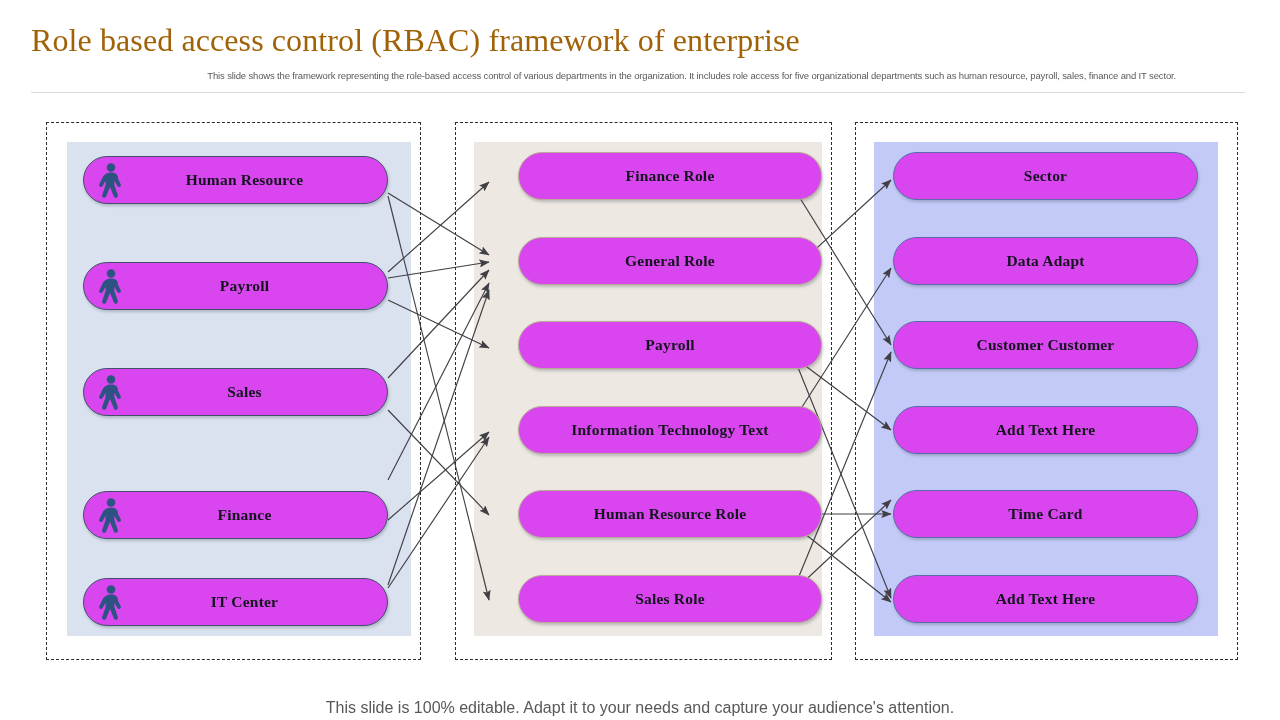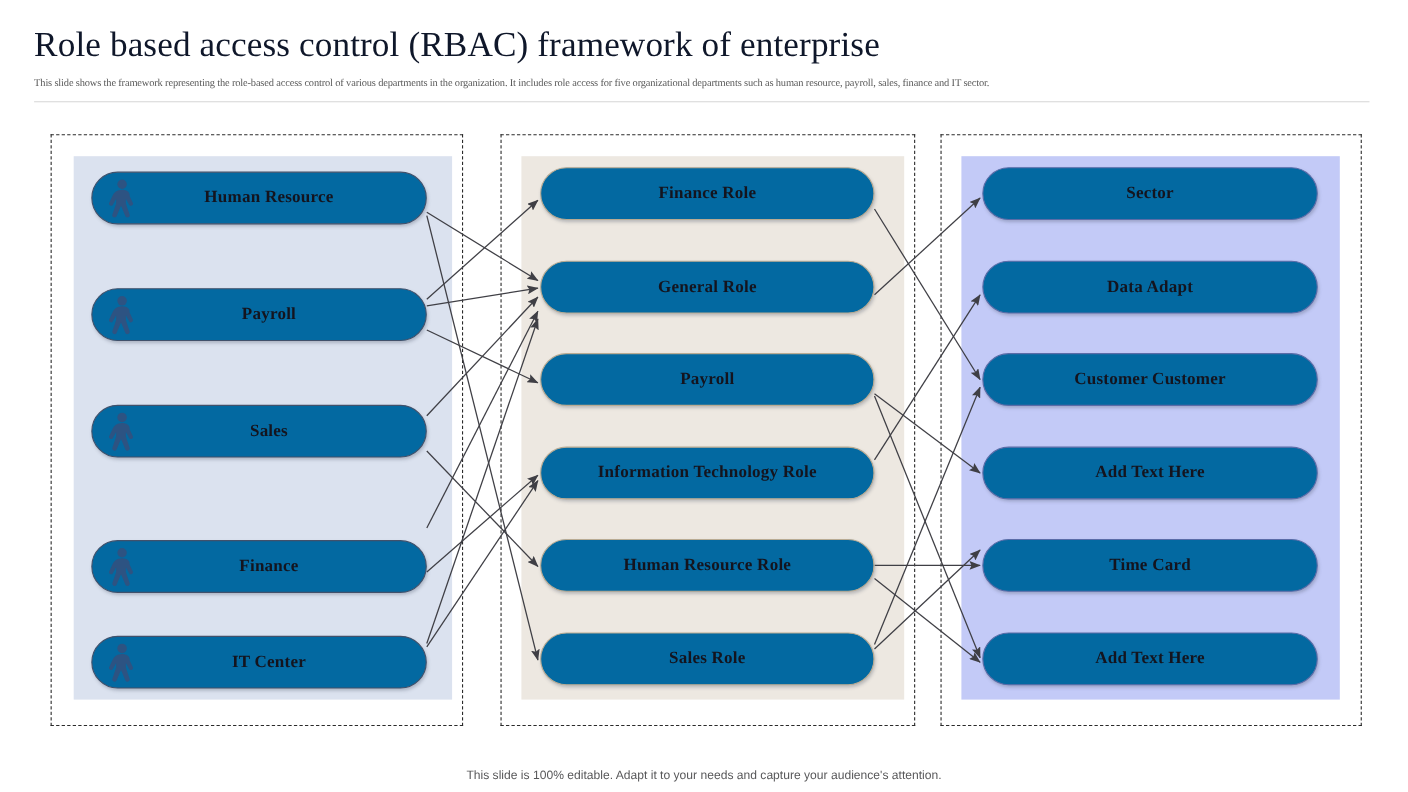--- a/index.html
+++ b/index.html
@@ -16,53 +16,54 @@
   }
 
   
   #slide-title {
     position: absolute;
     left: 31px;
     top: 22px;
     font-family: "Liberation Serif", serif;
     font-size: 32px;
     font-weight: 400;
-    color: #0f172a;
+    color: #a16207;
     letter-spacing: 0.1px;
     white-space: nowrap;
   }
   #slide-subtitle {
     position: absolute;
     left: 31px;
     top: 70px;
     width: 1145px;
-    font-family: Liberation Serif, serif;
+    font-family: Liberation Sans, sans-serif;
     font-size: 9.5px;
     line-height: 12px;
     color: #5a5a5a;
     letter-spacing: -0.15px;
+    text-align: right;
   }
   #header-rule {
     position: absolute;
     left: 31px;
     top: 92px;
     width: 1214px;
     height: 1px;
     background: #d9d9d9;
   }
 
   
   #slide-footer {
     position: absolute;
     left: 0;
     top: 699px;
     width: 1280px;
     text-align: center;
     font-family: "Liberation Sans", sans-serif;
-    font-size: 11px;
+    font-size: 16px;
     color: #58585a;
   }
 
   
   .group-frame {
     position: absolute;
     border: 1.4px dashed #2b2b2b;
     box-sizing: border-box;
     background: transparent;
   }
@@ -87,21 +88,21 @@
     height: 720px;
     pointer-events: none;
   }
 
   
   .pill {
     position: absolute;
     box-sizing: border-box;
     height: 48px;
     border-radius: 26px;
-    background: #0369a1;
+    background: #d946ef;
     display: flex;
     align-items: center;
     justify-content: center;
     box-shadow: 1px 2px 3px rgba(70,80,100,0.30);
   }
   .pill .pill-label {
     font-family: "Liberation Serif", serif;
     font-weight: bold;
     font-size: 15.5px;
     color: #14141e;
@@ -112,21 +113,21 @@
   
   .pill-dept {
     left: 83px;
     width: 305px;
     border: 1.3px solid #41516b;
   }
   .pill-dept .pill-label { padding-left: 18px; }
 
   
   .pill-role {
-    left: 491px;
+    left: 518px;
     width: 304px;
     border: 1.3px solid #b9ab93;
   }
 
   
   .pill-res {
     left: 893px;
     width: 305px;
     border: 1.3px solid #5a6ca8;
   }
@@ -240,21 +241,21 @@
 <div class="pill pill-role" style="top:152px">
   <span class="pill-label">Finance  Role</span>
 </div>
 <div class="pill pill-role" style="top:237px">
   <span class="pill-label">General Role</span>
 </div>
 <div class="pill pill-role" style="top:321px">
   <span class="pill-label">Payroll</span>
 </div>
 <div class="pill pill-role" style="top:406px">
-  <span class="pill-label">Information  Technology  Role</span>
+  <span class="pill-label">Information  Technology  Text</span>
 </div>
 <div class="pill pill-role" style="top:490px">
   <span class="pill-label">Human  Resource Role</span>
 </div>
 <div class="pill pill-role" style="top:575px">
   <span class="pill-label">Sales Role</span>
 </div>
 
 <div class="pill pill-res" style="top:152px">
   <span class="pill-label">Sector</span>

